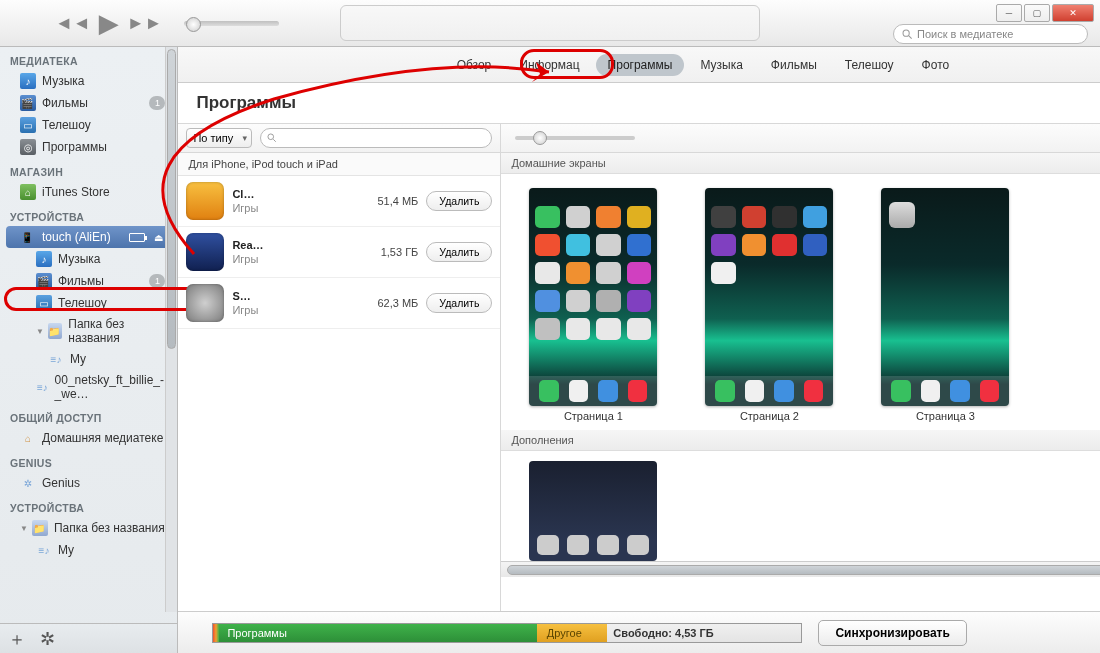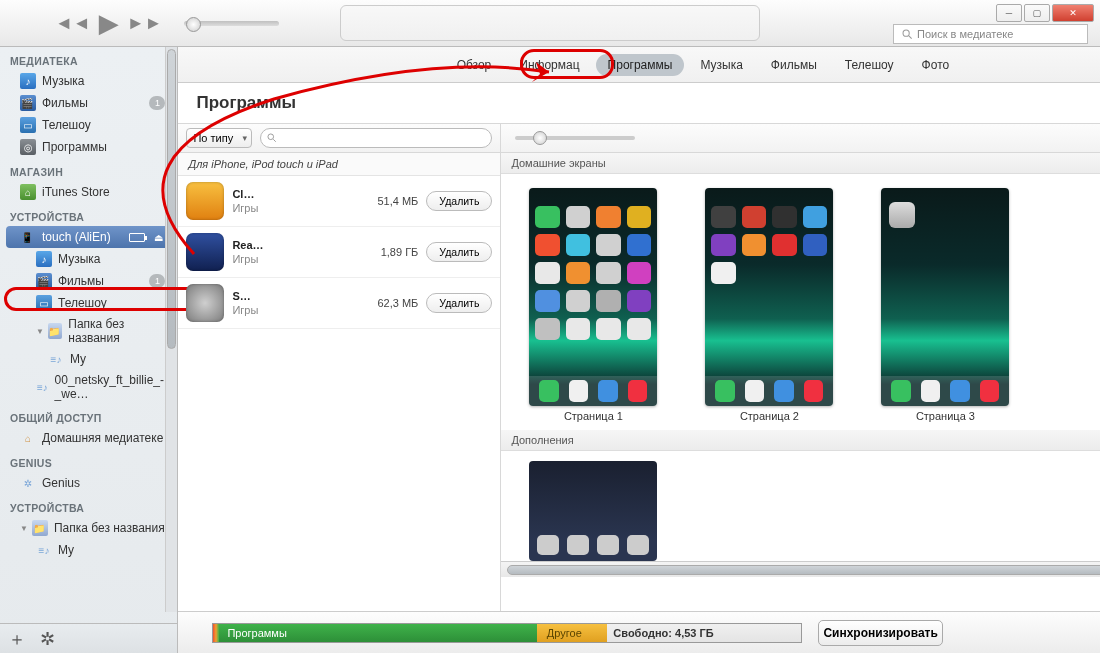--- a/index.html
+++ b/index.html
@@ -10,21 +10,21 @@
 .play-controls { display: flex; align-items: center; gap: 8px; margin-left: 55px; }
 .play-btn { color: #888; font-size: 18px; cursor: pointer; }
 .play-btn.big { font-size: 26px; }
 .vol-slider { width: 95px; height: 5px; background: linear-gradient(#c0c0c0,#ddd); border-radius: 3px; margin-left: 14px; position: relative; }
 .vol-slider::after { content: ""; position: absolute; left: 2px; top: -4px; width: 13px; height: 13px; background: radial-gradient(#fff,#ccc); border: 1px solid #999; border-radius: 50%; }
 .center-display { position: absolute; left: 50%; transform: translateX(-50%); width: 420px; height: 36px; background: linear-gradient(#f8f8f8,#f0f0f0); border: 1px solid #ccc; border-radius: 6px; display: flex; align-items: center; justify-content: center; }
 .apple-logo { font-size: 20px; color: #555; }
 .win-controls { position: absolute; right: 6px; top: 4px; display: flex; gap: 2px; }
 .win-btn { width: 26px; height: 18px; border: 1px solid #aaa; border-radius: 2px; background: linear-gradient(#fafafa,#eee); display: flex; align-items: center; justify-content: center; font-size: 9px; color: #555; cursor: pointer; }
 .win-btn.close { background: linear-gradient(#f08070,#d04030); color: #fff; width: 42px; }
-.search-box { position: absolute; right: 12px; top: 24px; width: 195px; height: 20px; border: 1px solid #bbb; border-radius: 0; background: #fff; display: flex; align-items: center; padding: 0 8px; font-size: 11px; color: #888; }
+.search-box { position: absolute; right: 12px; top: 24px; width: 195px; height: 20px; border: 1px solid #bbb; border-radius: 10px; background: #fff; display: flex; align-items: center; padding: 0 8px; font-size: 11px; color: #888; }
 .search-box svg { width: 11px; height: 11px; margin-right: 4px; }
 
 
 .main { display: flex; height: 606px; }
 .sidebar { width: 215px; background: linear-gradient(#ecf0f3,#e6eaed); border-right: 1px solid #bbb; position: relative; font-size: 12px; }
 .sidebar-scroll { height: 565px; overflow: hidden; }
 .side-group-title { color: #6a737a; font-size: 10.5px; font-weight: bold; padding: 8px 10px 3px 10px; letter-spacing: 0.3px; }
 .side-item { display: flex; align-items: center; padding: 3px 10px 3px 20px; color: #333; cursor: pointer; position: relative; }
 .side-item .ico { width: 16px; height: 16px; margin-right: 6px; display: inline-flex; align-items: center; justify-content: center; border-radius: 2px; font-size: 10px; color: #fff; }
 .side-item .badge { position: absolute; right: 12px; background: #b5b9bc; color: #fff; font-size: 9px; width: 16px; height: 14px; border-radius: 7px; display: flex; align-items: center; justify-content: center; }
@@ -48,21 +48,21 @@
 .tab.active { background: #bfc6cc; color: #222; }
 
 .section-header { height: 40px; display: flex; align-items: center; justify-content: space-between; padding: 0 18px; font-size: 17px; font-weight: bold; color: #333; }
 .content-cols { display: flex; flex: 1; overflow: hidden; }
 .left-col { width: 323px; border-right: 1px solid #d8d8d8; display: flex; flex-direction: column; }
 .filter-row { height: 30px; background: linear-gradient(#fcfcfc,#f2f2f2); border-top: 1px solid #d8d8d8; border-bottom: 1px solid #d8d8d8; display: flex; align-items: center; gap: 8px; padding: 0 8px; }
 .sort-dd { height: 20px; border: 1px solid #bbb; border-radius: 4px; background: linear-gradient(#fff,#eee); font-size: 11px; padding: 0 18px 0 6px; position: relative; display: flex; align-items: center; }
 .sort-dd::after { content:"▾"; position:absolute; right:4px; font-size:9px; color:#666; }
 .mini-search { flex:1; height: 20px; border: 1px solid #bbb; border-radius: 10px; background:#fff; display:flex; align-items:center; padding:0 6px; }
 .mini-search svg { width:10px; height:10px; }
-.group-label { font-size: 11px; padding: 5px 10px; color: #444; border-bottom: 1px solid #e4e4e4; background:#fafafa;font-style:italic; }
+.group-label { font-size: 11px; padding: 5px 10px; color: #444; border-bottom: 1px solid #e4e4e4; background:#fafafa; }
 .app-row { display: flex; align-items: center; padding: 6px 8px; border-bottom: 1px solid #eee; gap: 8px; }
 .app-icon { width: 38px; height: 38px; border-radius: 7px; background: linear-gradient(#f8c040,#e08010); box-shadow: inset 0 0 3px rgba(0,0,0,.3); }
 .app-icon.blue { background: linear-gradient(#3050a0,#102050); }
 .app-icon.grey { background: radial-gradient(#cfcfcf,#7a7a7a); }
 .app-info { flex: 1; font-size: 11px; line-height: 14px; }
 .app-info .name { font-weight: bold; color:#222; }
 .app-info .genre { color:#888; }
 .app-size { width: 52px; font-size: 11px; color:#444; text-align:right; }
 .app-btn { height: 20px; padding: 0 12px; border: 1px solid #bbb; border-radius: 10px; background: linear-gradient(#fff,#eee); font-size: 10.5px; cursor: pointer; }
 
@@ -89,21 +89,21 @@
 .hscroll { height: 16px; background: linear-gradient(#f4f4f4,#e8e8e8); border-top:1px solid #ccc; display:flex; align-items:center; }
 .hscroll .thumb { height:10px; margin-left:6px; width:720px; background: linear-gradient(#cfd4d8,#b5bbc0); border:1px solid #aaa; border-radius:6px; }
 
 .bottom-bar { height: 42px; background: linear-gradient(#fdfdfd,#ececec); border-top:1px solid #ccc; display:flex; align-items:center; padding: 0 14px 0 34px; gap: 16px; }
 .capacity { flex:1; max-width: 590px; height:20px; border:1px solid #999; display:flex; font-size:11px; color:#fff; overflow:hidden; }
 .capacity .seg { display:flex; align-items:center; padding-left:10px; }
 .capacity .apps { background: linear-gradient(#3fb24a,#2d8f38); flex: 0 0 55%; }
 .capacity .apps::before { content:""; width:6px; height:100%; background:linear-gradient(90deg,#f05030,#f0a030,#3fb24a); margin-left:-10px; margin-right:8px; }
 .capacity .other { background: linear-gradient(#f6c040,#e0a020); flex: 0 0 12%; color:#5a4400; }
 .capacity .free { background: linear-gradient(#f0f0f0,#e4e4e4); flex:1; color:#333; font-weight:bold; padding-left:6px; }
-.sync-btn { height:26px; padding:0 4px; border:1px solid #aaa; border-radius:5px; background:linear-gradient(#fff,#ececec); font-size:12px; font-weight:bold; cursor:pointer; }
+.sync-btn { height:26px; padding:0 16px; border:1px solid #aaa; border-radius:5px; background:linear-gradient(#fff,#ececec); font-size:12px; font-weight:bold; cursor:pointer; }
 
 
 .arrow-svg { position:absolute; left: 14px; top: 44px; pointer-events:none; z-index: 50; }
 
 .side-vscroll { position:absolute; right:0; top:0; width:12px; height:565px; background:#e0e3e6; border-left:1px solid #ccc; }
 .side-vscroll .vthumb { position:absolute; left:1px; top:2px; width:9px; height:300px; background:linear-gradient(#cfd4d8,#b5bbc0); border:1px solid #aaa; border-radius:5px; }
 </style>
 </head>
 <body>
 
@@ -267,21 +267,21 @@
             </div>
           <div class="app-size">51,4 МБ</div>
           <button class="app-btn">Удалить</button>
         </div>
         <div class="app-row">
           <div class="app-icon blue"></div>
           <div class="app-info">
               <div class="name">Rea…</div>
               <div class="genre">Игры</div>
             </div>
-          <div class="app-size">1,89 ГБ</div>
+          <div class="app-size">1,53 ГБ</div>
           <button class="app-btn">Удалить</button>
         </div>
         <div class="app-row">
           <div class="app-icon grey"></div>
           <div class="app-info">
               <div class="name">S…</div>
               <div class="genre">Игры</div>
             </div>
           <div class="app-size">62,3 МБ</div>
           <button class="app-btn">Удалить</button>

